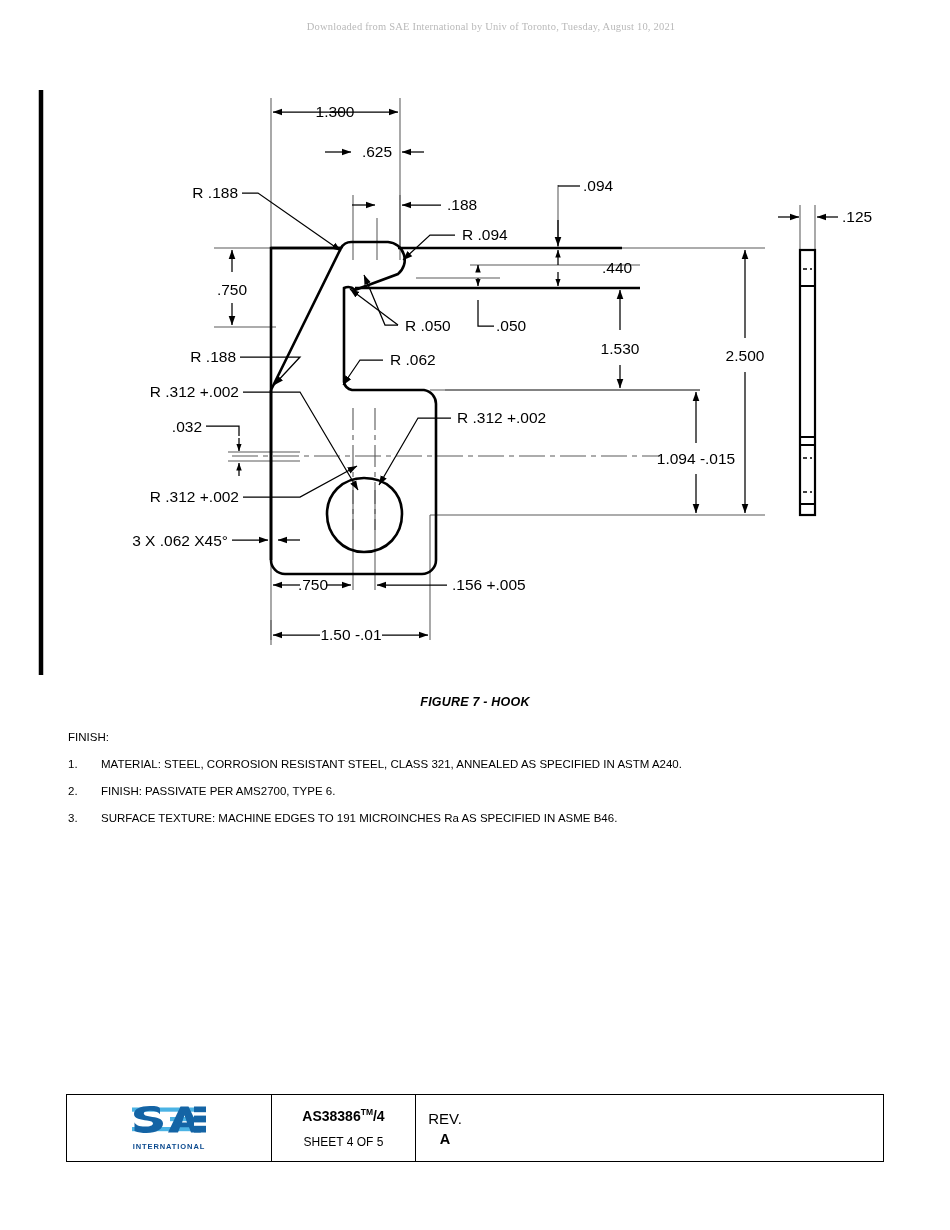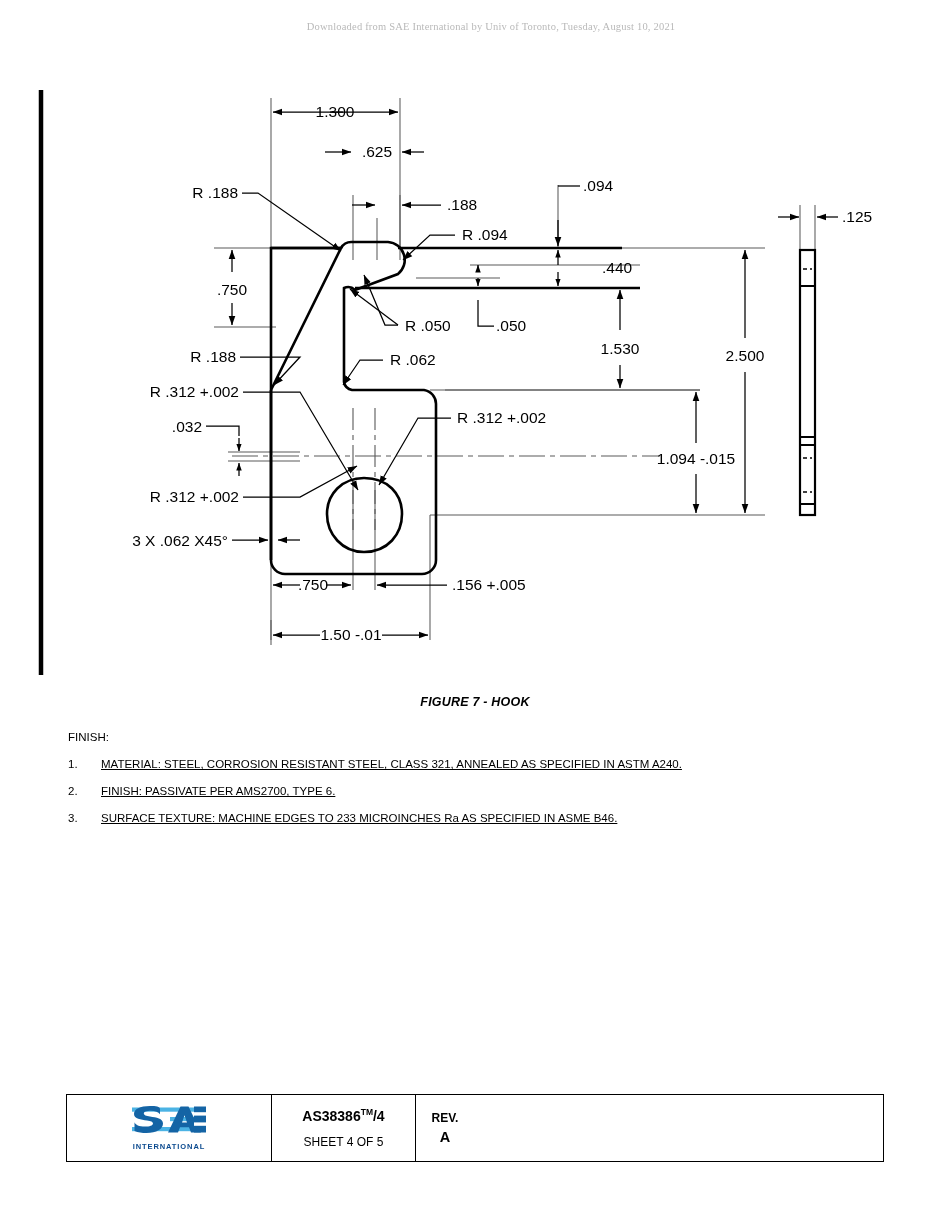--- a/index.html
+++ b/index.html
@@ -66,21 +66,20 @@
     display: flex;
     margin-bottom: 15px;
     font-size: 11.5px;
   }
   .note-num {
     width: 33px;
     flex: 0 0 33px;
   }
   .note-text {
     flex: 1 1 auto;
-    text-decoration: underline;
   }
   
   #title-block {
     position: absolute;
     left: 66px;
     top: 1094px;
     width: 818px;
     height: 68px;
     border: 1.6px solid #000;
     box-sizing: border-box;
@@ -144,21 +143,21 @@
     font-size: 12px;
   }
   .tb-rev {
     flex: 0 0 58px;
     display: flex;
     flex-direction: column;
     align-items: center;
     justify-content: center;
     gap: 4px;
   }
-  .tb-rev-label { font-size: 12px; font-weight: bold; }
+  .tb-rev-label { font-size: 15px; font-weight: normal; }
   .tb-rev-value { font-size: 14.5px; font-weight: bold; }
 
   
   .sae-logo-wrap {
     display: flex;
     flex-direction: column;
     align-items: center;
   }
   .sae-intl {
     font-size: 7.5px;
@@ -386,21 +385,21 @@
     <div class="note-row">
       <div class="note-num">1.</div>
       <div class="note-text">MATERIAL: STEEL, CORROSION RESISTANT STEEL, CLASS 321, ANNEALED AS SPECIFIED IN ASTM A240.</div>
     </div>
     <div class="note-row">
       <div class="note-num">2.</div>
       <div class="note-text">FINISH: PASSIVATE PER AMS2700, TYPE 6.</div>
     </div>
     <div class="note-row">
       <div class="note-num">3.</div>
-      <div class="note-text">SURFACE TEXTURE: MACHINE EDGES TO 233 MICROINCHES Ra AS SPECIFIED IN ASME B46.</div>
+      <div class="note-text">SURFACE TEXTURE: MACHINE EDGES TO 191 MICROINCHES Ra AS SPECIFIED IN ASME B46.</div>
     </div>
   </div>
 
   <div id="title-block">
 
     <div class="tb-cell tb-logo">
       <div class="sae-logo-wrap">
         <svg width="78" height="27" viewBox="0 0 78 27">
 
           <rect x="2" y="1.5" width="74" height="4.2" fill="#4bb3e4"></rect>

